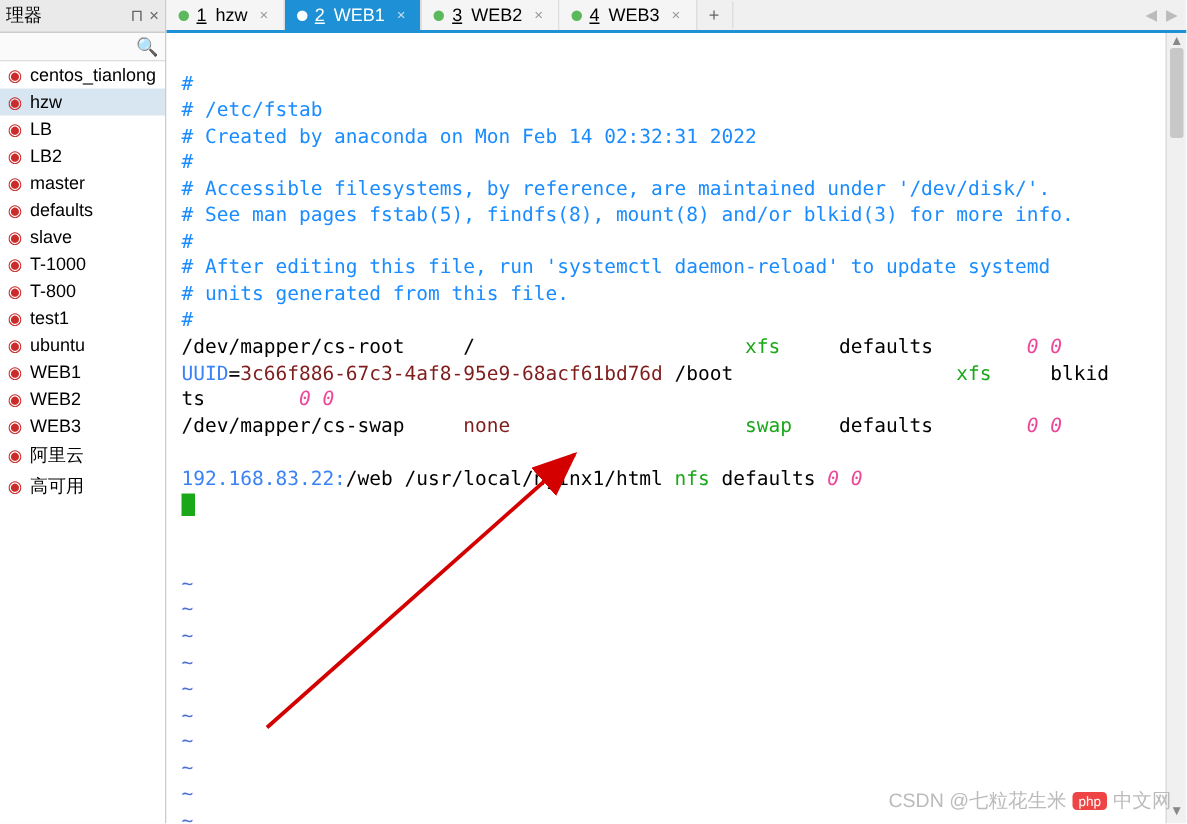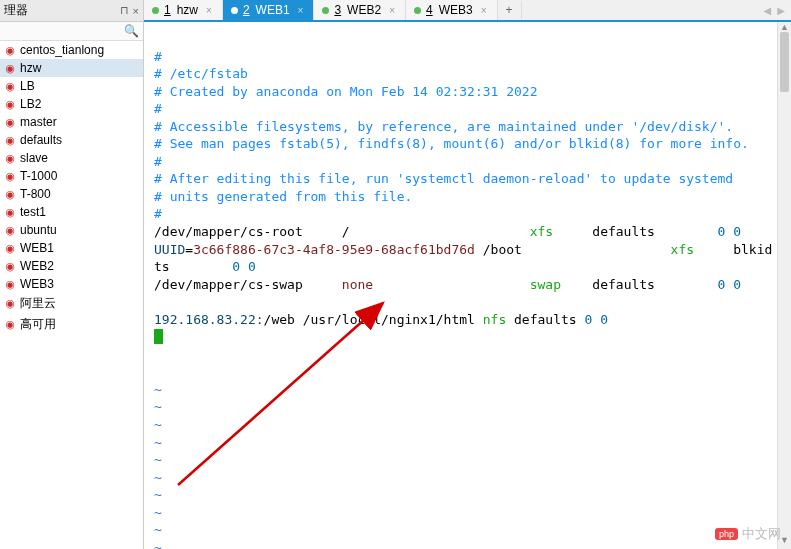--- a/index.html
+++ b/index.html
@@ -7,21 +7,21 @@
       font-family: "Microsoft YaHei", sans-serif;
       font-size: 12px;
       background: #fff;
       width: 791px;
       height: 549px;
       overflow: hidden;
       position: relative;
     }
     .container { display: flex; height: 100%; }
     .sidebar {
-      width: 144px;
+      width: 111px;
       border-right: 1px solid #ccc;
       background: #f5f5f5;
       display: flex;
       flex-direction: column;
     }
     .sidebar-header {
       display: flex;
       align-items: center;
       padding: 2px 4px;
       background: #eaeaea;
@@ -116,23 +116,23 @@
       padding: 8px 10px;
       font-family: "Consolas", "DejaVu Sans Mono", monospace;
       font-size: 13px;
       line-height: 1.35;
       white-space: pre;
       overflow: hidden;
       position: relative;
     }
     .c-comment { color: #1a8cff; }
     .c-green { color: #1aa81a; }
-    .c-teal { color: #0c4a6e; }
+    .c-teal { color: #3b82f6; }
     .c-orange { color: #7f1d1d; }
-    .c-red { color: #0369a1; }
+    .c-red { color: #ec4899; font-style: italic; }
     .cursor-block {
       display: inline-block;
       width: 9px; height: 15px;
       background: #1aa81a;
       vertical-align: text-bottom;
     }
     .tilde { color: #4a70d6; }
     .arrow-svg {
       position: absolute;
       left: 168px;
@@ -293,21 +293,21 @@
           <span>▶</span>
         </div>
       </div>
 
     <div class="terminal">
 <span class="c-comment">#</span>
 <span class="c-comment"># /etc/fstab</span>
 <span class="c-comment"># Created by anaconda on Mon Feb 14 02:32:31 2022</span>
 <span class="c-comment">#</span>
 <span class="c-comment"># Accessible filesystems, by reference, are maintained under '/dev/disk/'.</span>
-<span class="c-comment"># See man pages fstab(5), findfs(8), mount(6) and/or blkid(8) for more info.</span>
+<span class="c-comment"># See man pages fstab(5), findfs(8), mount(8) and/or blkid(3) for more info.</span>
 <span class="c-comment">#</span>
 <span class="c-comment"># After editing this file, run 'systemctl daemon-reload' to update systemd</span>
 <span class="c-comment"># units generated from this file.</span>
 <span class="c-comment">#</span>
 <span><span>/dev/mapper/cs-root     /                       </span><span class="c-green">xfs</span><span>     defaults        </span><span class="c-red">0 0</span></span>
 <span><span class="c-teal">UUID</span><span>=</span><span class="c-orange">3c66f886-67c3-4af8-95e9-68acf61bd76d</span><span> /boot                   </span><span class="c-green">xfs</span><span>     blkid</span></span>
 <span><span>ts        </span><span class="c-red">0 0</span></span>
 <span><span>/dev/mapper/cs-swap     </span><span class="c-orange">none</span><span>                    </span><span class="c-green">swap</span><span>    defaults        </span><span class="c-red">0 0</span></span>
 
 <span><span class="c-teal">192.168.83.22:</span><span>/web /usr/local/nginx1/html </span><span class="c-green">nfs </span><span>defaults </span><span class="c-red">0 0</span></span>
@@ -337,15 +337,16 @@
 <svg class="arrow-svg" width="230" height="200">
   <defs>
     <marker id="ah" markerWidth="12" markerHeight="10" refX="11" refY="5" orient="auto">
       <polygon points="0,0 12,5 0,10" fill="#d40000"></polygon>
     </marker>
   </defs>
   <line x1="10" y1="190" x2="215" y2="8" stroke="#d40000" stroke-width="2.5" marker-end="url(#ah)"></line>
 </svg>
 
 <div class="watermark">
+  <span>CSDN @七粒花生米</span>
   <span class="wm-badge">php</span>
   <span>中文网</span>
 </div>
 
 </body></html>

